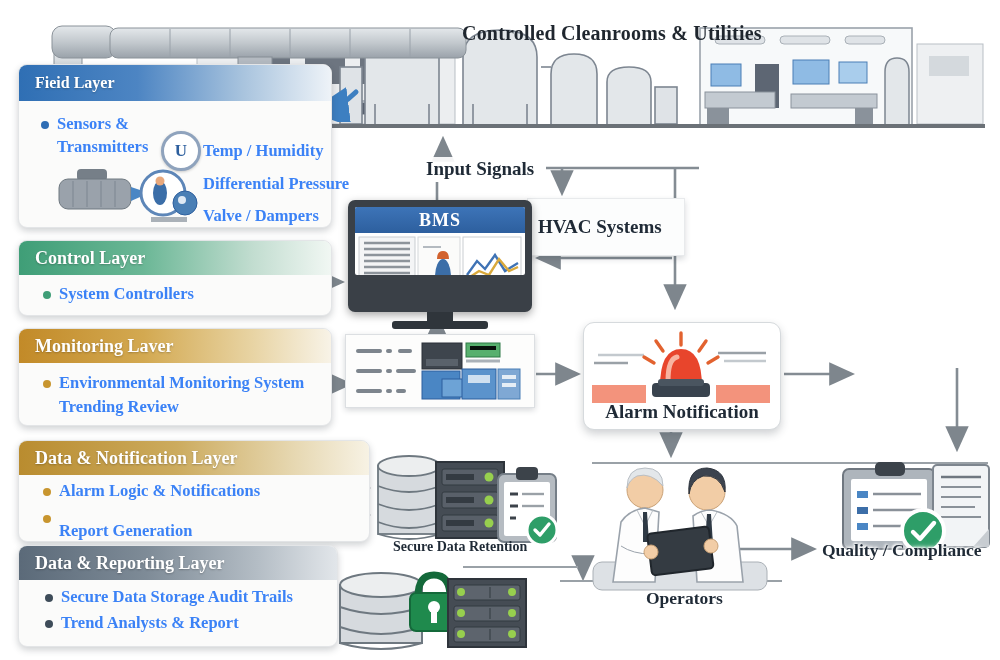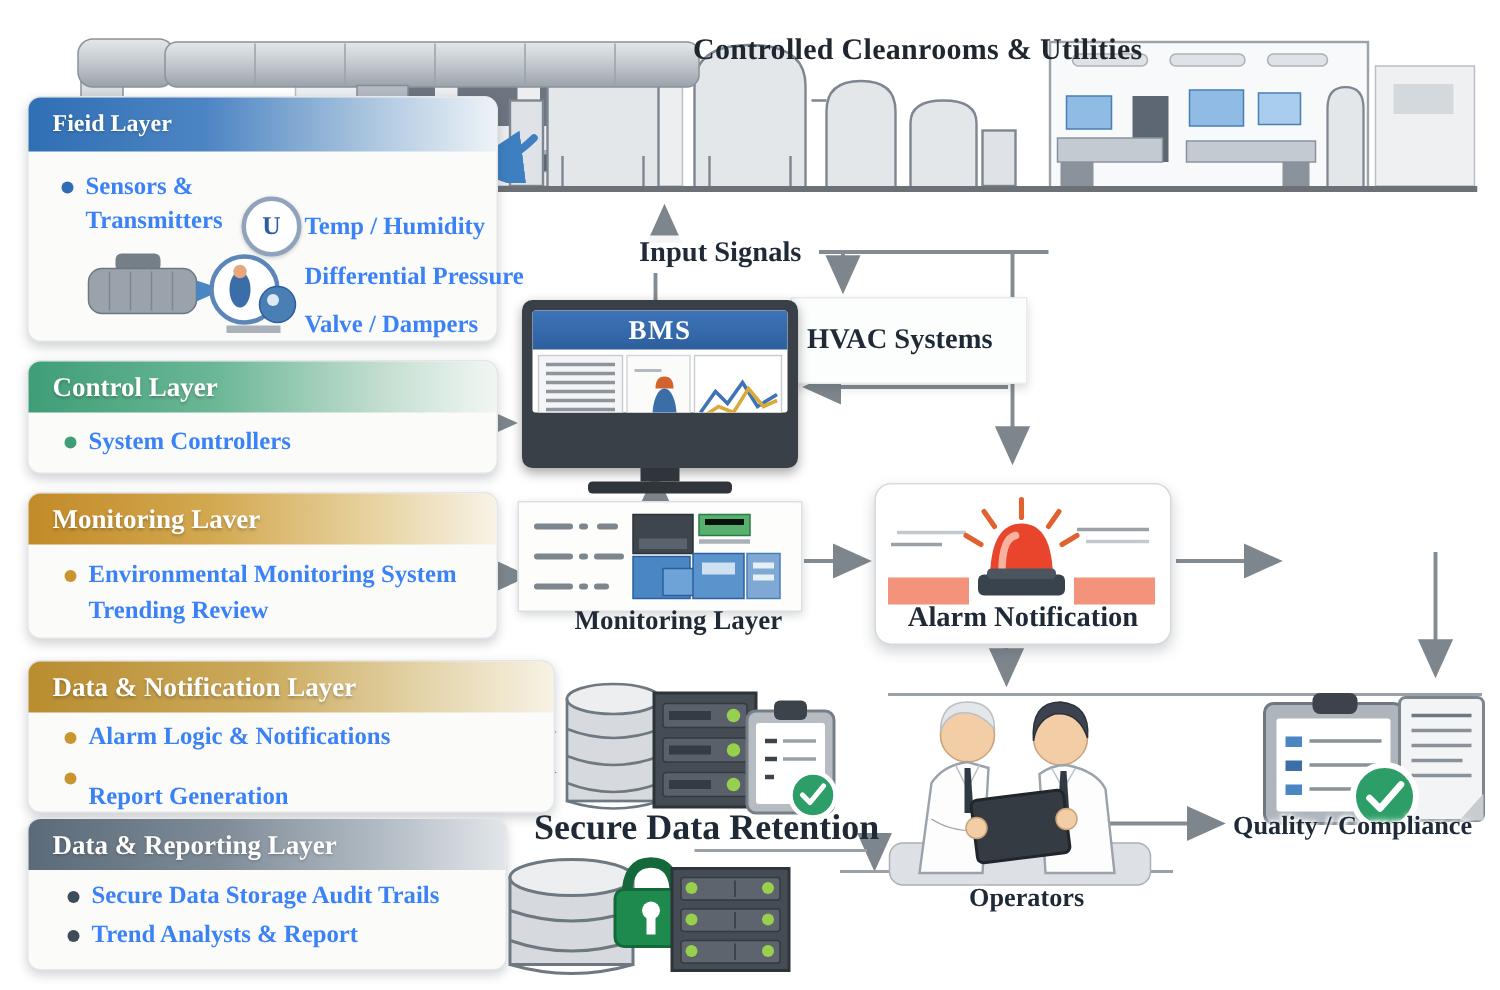--- a/index.html
+++ b/index.html
@@ -305,21 +305,20 @@
       <rect x="116" y="34" width="34" height="30" fill="#5b93cc" stroke="#2d5f9e"></rect>
       <rect x="122" y="40" width="22" height="8" fill="#cfe0f0"></rect>
       <rect x="152" y="34" width="22" height="30" fill="#7fa8d4" stroke="#4a7fb5"></rect>
       <rect x="156" y="40" width="14" height="4" fill="#e6eef6"></rect>
         <rect x="156" y="48" width="14" height="4" fill="#e6eef6"></rect>
       <rect x="120" y="8" width="34" height="14" fill="#58b06e" stroke="#2e7a47"></rect>
       <rect x="124" y="11" width="26" height="4" fill="#d6ecd c" opacity=".9"></rect>
       <line x1="120" y1="26" x2="154" y2="26" stroke="#aab1b8" stroke-width="3"></line>
     </svg>
   </div>
-  <div class="lbl" style="left:383px;top:403px;font-size:18px;">Monitoring Layer</div>
 
   <div class="abs alarm-card">
     <svg width="194" height="104" viewBox="0 0 194 104">
       <line x1="14" y1="32" x2="60" y2="32" stroke="#c3c9ce" stroke-width="2.4"></line>
       <line x1="10" y1="40" x2="44" y2="40" stroke="#9aa1a7" stroke-width="2.4"></line>
       <line x1="134" y1="30" x2="182" y2="30" stroke="#9aa1a7" stroke-width="2.4"></line>
       <line x1="140" y1="38" x2="182" y2="38" stroke="#c3c9ce" stroke-width="2.4"></line>
       <g stroke="#e2622f" stroke-width="3.4" stroke-linecap="round">
         <line x1="72" y1="18" x2="79" y2="28"></line>
           <line x1="97" y1="10" x2="97" y2="22"></line>
@@ -366,21 +365,21 @@
       <rect x="146" y="17" width="22" height="13" rx="4" fill="#3c434a"></rect>
       <line x1="140" y1="44" x2="148" y2="44" stroke="#3c434a" stroke-width="3"></line>
       <line x1="152" y1="44" x2="174" y2="44" stroke="#9aa1a7" stroke-width="2.4"></line>
       <line x1="140" y1="56" x2="148" y2="56" stroke="#3c434a" stroke-width="3"></line>
       <line x1="152" y1="56" x2="174" y2="56" stroke="#9aa1a7" stroke-width="2.4"></line>
       <line x1="140" y1="68" x2="146" y2="68" stroke="#3c434a" stroke-width="3"></line>
       <circle cx="172" cy="80" r="15" fill="#2e9e68" stroke="#fff" stroke-width="3"></circle>
       <path d="M165 80 L170 85 L179 74" fill="none" stroke="#fff" stroke-width="3.4" stroke-linecap="round" stroke-linejoin="round"></path>
     </g>
   </svg>
-  <div class="lbl" style="left:356px;top:539px;font-size:24px;text-align:center;">Secure Data Retention</div>
+  <div class="lbl" style="left:393px;top:539px;font-size:14px;text-align:center;">Secure Data Retention</div>
 
   <svg class="abs" style="left:330px;top:565px;z-index:4;" width="200" height="90" viewBox="0 0 200 90">
     <g>
       <rect x="10" y="20" width="82" height="58" fill="#d6dade" stroke="#6e7880" stroke-width="2"></rect>
       <ellipse cx="51" cy="20" rx="41" ry="12" fill="#eceeef" stroke="#6e7880" stroke-width="2"></ellipse>
       <path d="M10 42 Q51 56 92 42" fill="none" stroke="#6e7880" stroke-width="2"></path>
       <path d="M10 62 Q51 76 92 62" fill="none" stroke="#6e7880" stroke-width="2"></path>
       <path d="M10 78 Q51 90 92 78" fill="none" stroke="#6e7880" stroke-width="2"></path>
     </g>
     <g>

